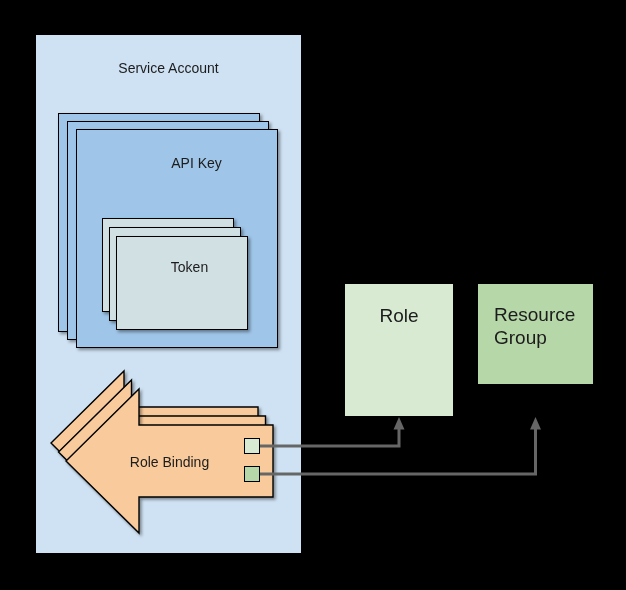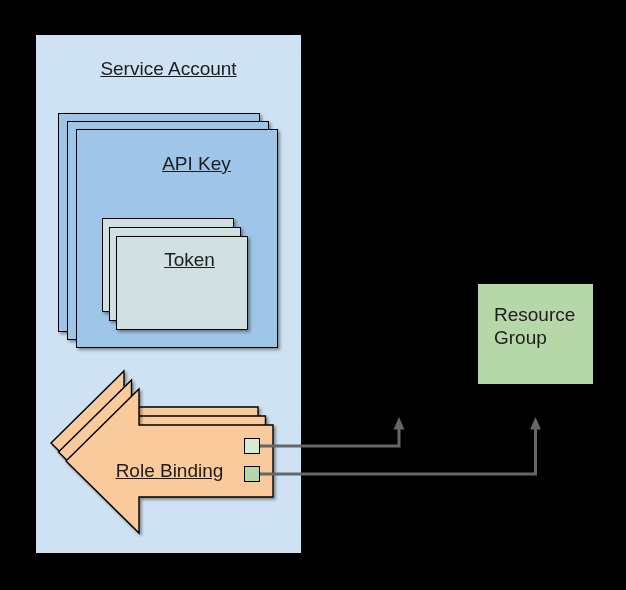--- a/index.html
+++ b/index.html
@@ -7,23 +7,22 @@
     position:relative;width:626px;height:590px;overflow:hidden;
     font-family:"Liberation Sans","DejaVu Sans",sans-serif;
   }
   .abs{position:absolute;}
   .panel{position:absolute;}
   .layer{
     position:absolute;box-sizing:border-box;border:1px solid #000;
     box-shadow:2px 2px 3px rgba(0,0,0,0.40);
   }
   .lbl{
-    position:absolute;font-size:19px;line-height:23px;text-align:center;
+    position:absolute;font-size:14px;line-height:23px;text-align:center;
     white-space:nowrap;
-    text-decoration:underline;
   }
   .box-lbl{font-size:19px;line-height:23px;}
   .ref-square{
     position:absolute;box-sizing:border-box;width:16px;height:16px;
     border:1px solid #000;
   }
   svg.overlay{position:absolute;left:0;top:0;pointer-events:none;}
   .role-box,.rg-box{position:absolute;box-sizing:border-box;}
   .role-box .box-lbl{padding-top:20px;text-align:center;}
   .rg-box .box-lbl{padding:19px 8px 0 16px;text-align:left;white-space:normal;}
@@ -38,43 +37,46 @@
     <div class="lbl" style="left:36px;top:57px;width:265px;">Service Account</div>
 
     <div class="layer" style="left: 58px; top: 113px; width: 202px; height: 219px; background-color: rgb(159, 197, 232);"></div>
     <div class="layer" style="left: 67px; top: 121px; width: 202px; height: 219px; background-color: rgb(159, 197, 232);"></div>
     <div class="layer" style="left: 76px; top: 129px; width: 202px; height: 219px; background-color: rgb(159, 197, 232);"></div>
     <div class="lbl" style="left:76px;top:152px;width:241px;">API Key</div>
 
     <div class="layer" style="left: 102px; top: 218px; width: 132px; height: 94px; background-color: rgb(208, 224, 227);"></div>
     <div class="layer" style="left: 109px; top: 227px; width: 132px; height: 94px; background-color: rgb(208, 224, 227);"></div>
     <div class="layer" style="left: 116px; top: 236px; width: 132px; height: 94px; background-color: rgb(208, 224, 227);"></div>
-    <div class="lbl" style="left:116px;top:248px;width:147px;">Token</div>
+    <div class="lbl" style="left:116px;top:256px;width:147px;">Token</div>
 
     <svg class="overlay" width="626" height="590" viewBox="0 0 626 590">
       <defs>
         <filter id="shadow" x="-20%" y="-20%" width="140%" height="140%">
           <feDropShadow dx="2" dy="2" stdDeviation="1.4" flood-opacity="0.4"></feDropShadow>
         </filter>
       </defs>
       <polygon filter="url(#shadow)" stroke="#000" stroke-width="1.4" points="51,443 124,371 124,407 258,407 258,479 124,479 124,515" fill="#f9cb9c"></polygon>
       <polygon filter="url(#shadow)" stroke="#000" stroke-width="1.4" points="58.5,452 131.5,380 131.5,416 265.5,416 265.5,488 131.5,488 131.5,524" fill="#f9cb9c"></polygon>
       <polygon filter="url(#shadow)" stroke="#000" stroke-width="1.4" points="66,461 139,389 139,425 273,425 273,497 139,497 139,533" fill="#f9cb9c"></polygon>
     </svg>
-    <div class="lbl" style="left:66px;top:451px;width:207px;margin-top:8px;">Role Binding</div>
+    <div class="lbl" style="left:66px;top:451px;width:207px;">Role Binding</div>
 
     <div class="ref-square" style="left: 244px; top: 438px; background-color: rgb(217, 234, 211);"></div>
     <div class="ref-square" style="left: 244px; top: 466px; background-color: rgb(182, 215, 168);"></div>
 
     <svg class="overlay" width="626" height="590" viewBox="0 0 626 590">
       <path d="M260,446 L399,446 L399,428" fill="none" stroke-width="3" stroke="#666666"></path>
       <polygon points="399,417 393.5,429.5 404.5,429.5" fill="#666666"></polygon>
       <path d="M260,474 L535.5,474 L535.5,428" fill="none" stroke-width="3" stroke="#666666"></path>
       <polygon points="535.5,417 530,429.5 541,429.5" fill="#666666"></polygon>
     </svg>
 
+    <div class="role-box" style="left: 345px; top: 284px; width: 108px; height: 132px; background-color: rgb(217, 234, 211);">
+      <div class="box-lbl">Role</div>
+    </div>
 
     <div class="rg-box" style="left: 478px; top: 284px; width: 115px; height: 100px; background-color: rgb(182, 215, 168);">
       <div class="box-lbl">Resource Group</div>
     </div>
 
   </div>
 </div>
 
 </body></html>

